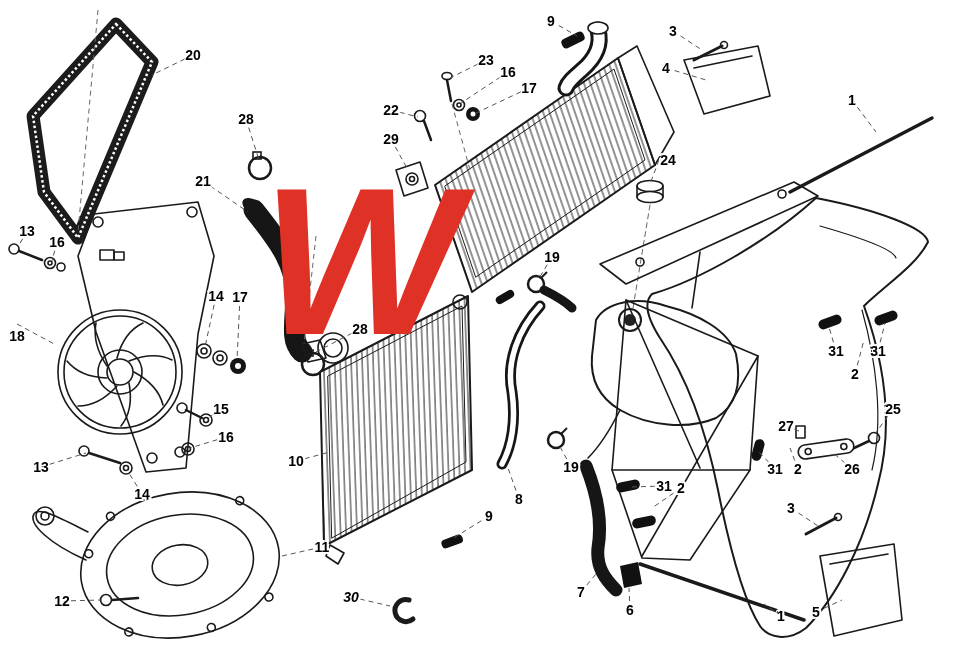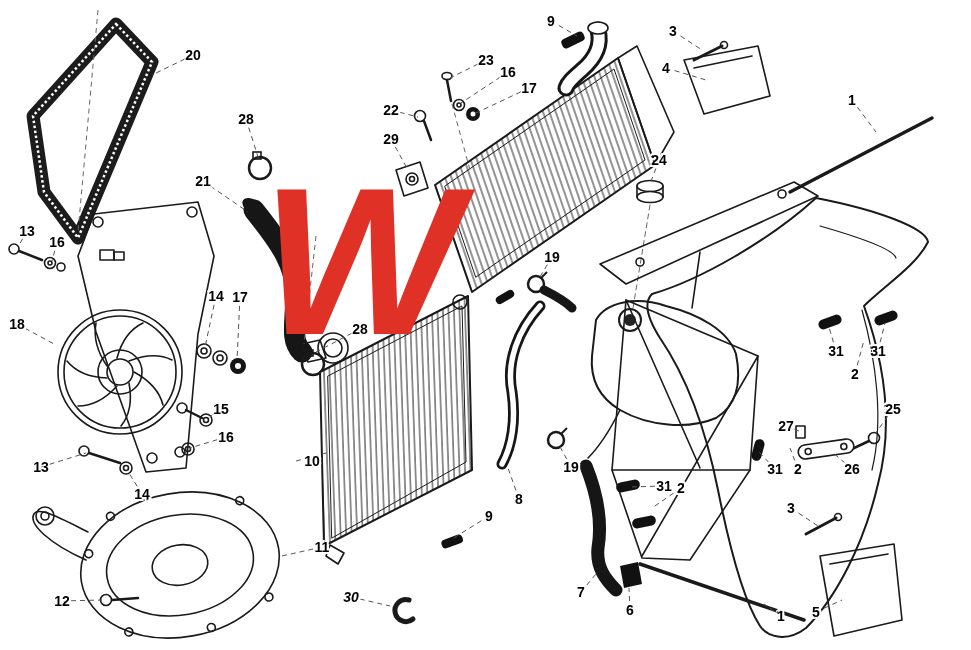--- a/index.html
+++ b/index.html
@@ -304,39 +304,39 @@
       <div class="callout" style="left: 551px; top: 21px;">9</div>
       <div class="callout" style="left: 486px; top: 60px;">23</div>
       <div class="callout" style="left: 508px; top: 72px;">16</div>
       <div class="callout" style="left: 529px; top: 88px;">17</div>
       <div class="callout" style="left: 673px; top: 31px;">3</div>
       <div class="callout" style="left: 666px; top: 68px;">4</div>
       <div class="callout" style="left: 852px; top: 100px;">1</div>
       <div class="callout" style="left: 391px; top: 110px;">22</div>
       <div class="callout" style="left: 391px; top: 139px; text-align: center;">29</div>
       <div class="callout" style="left: 246px; top: 119px;">28</div>
-      <div class="callout" style="left: 659px; top: 160px;">24</div>
+      <div class="callout" style="left: 659px; top: 160px; padding-left: 18px;">24</div>
       <div class="callout" style="left: 203px; top: 181px;">21</div>
       <div class="callout" style="left: 27px; top: 231px;">13</div>
       <div class="callout" style="left: 57px; top: 242px;">16</div>
-      <div class="callout" style="left: 17px; top: 324px;">18</div>
+      <div class="callout" style="left: 17px; top: 336px;">18</div>
       <div class="callout" style="left: 216px; top: 296px;">14</div>
       <div class="callout" style="left: 240px; top: 297px;">17</div>
       <div class="callout" style="left: 360px; top: 329px;">28</div>
       <div class="callout" style="left: 552px; top: 257px;">19</div>
       <div class="callout" style="left: 836px; top: 351px;">31</div>
       <div class="callout" style="left: 878px; top: 351px;">31</div>
       <div class="callout" style="left: 855px; top: 374px;">2</div>
       <div class="callout" style="left: 221px; top: 409px;">15</div>
       <div class="callout" style="left: 226px; top: 437px;">16</div>
       <div class="callout" style="left: 893px; top: 409px;">25</div>
       <div class="callout" style="left: 786px; top: 426px;">27</div>
       <div class="callout" style="left: 41px; top: 467px;">13</div>
       <div class="callout" style="left: 142px; top: 494px;">14</div>
-      <div class="callout" style="left: 296px; top: 461px; margin-left: 16px;">10</div>
+      <div class="callout" style="left: 296px; top: 461px;">10</div>
       <div class="callout" style="left: 519px; top: 499px;">8</div>
       <div class="callout" style="left: 571px; top: 467px;">19</div>
       <div class="callout" style="left: 664px; top: 486px;">31</div>
       <div class="callout" style="left: 681px; top: 488px;">2</div>
       <div class="callout" style="left: 775px; top: 469px;">31</div>
       <div class="callout" style="left: 798px; top: 469px;">2</div>
       <div class="callout" style="left: 852px; top: 469px;">26</div>
       <div class="callout" style="left: 489px; top: 516px;">9</div>
       <div class="callout" style="left: 791px; top: 508px;">3</div>
       <div class="callout" style="left: 322px; top: 547px;">11</div>

